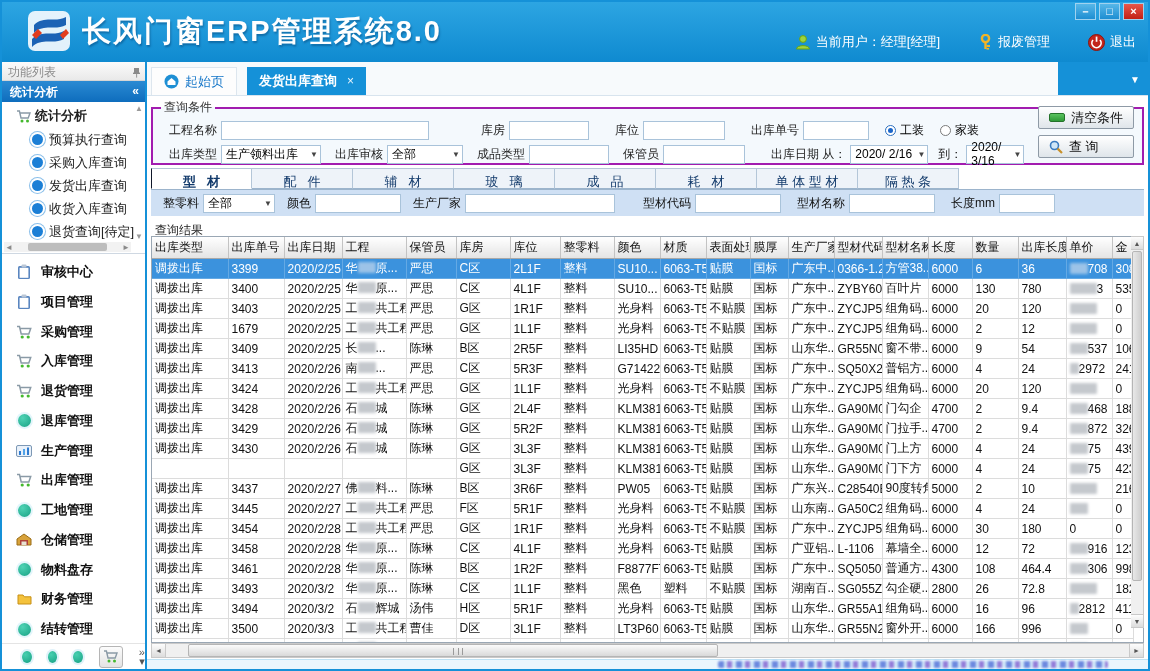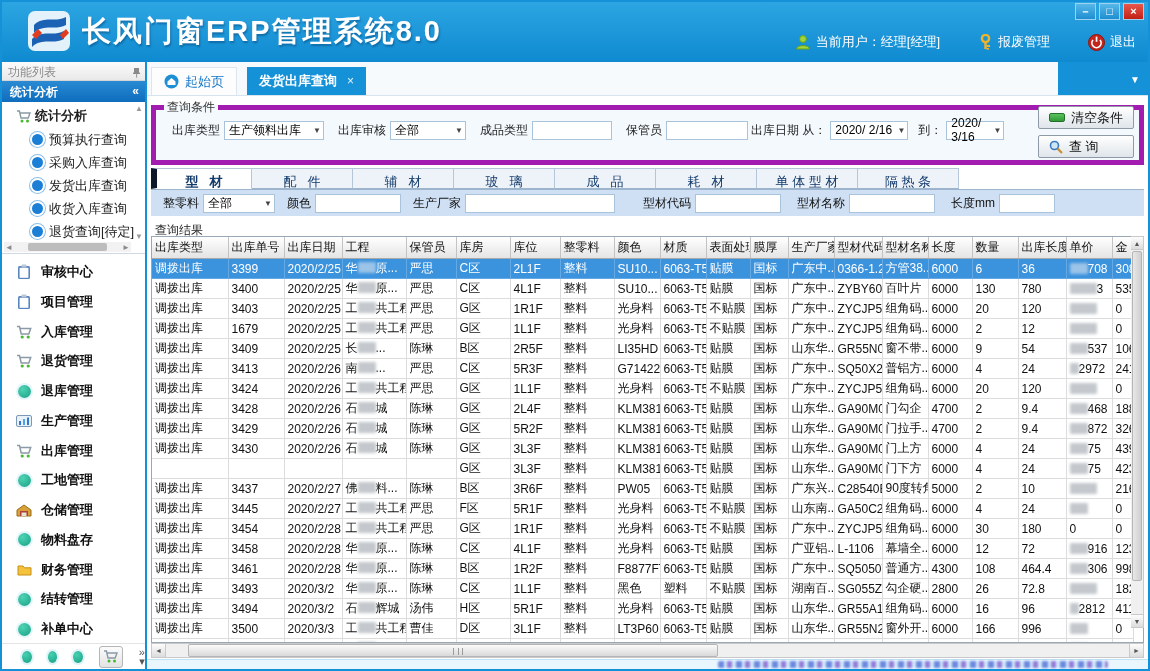--- a/index.html
+++ b/index.html
@@ -54,40 +54,40 @@
   .main { position:absolute; top:62px; left:147px; right:2px; bottom:2px; background:#fff; }
 
   .tabstrip { position:absolute; top:0; left:0; right:0; height:34px; background:#f7fafc; border-bottom:1px solid #d8e4ee; }
   .tabstrip .blue-end { position:absolute; right:0; top:0; width:90px; height:33px; background:#1591d8; }
   .tabstrip .blue-end .dd { position:absolute; right:8px; top:12px; color:#fff; font-size:10px; }
   .tab { position:absolute; bottom:0; height:28px; display:flex; align-items:center; gap:6px; padding:0 12px; font-size:13px; cursor:pointer; }
   .tab.home { left:4px; color:#1576c8; background:#fdfdfd; border:1px solid #dde6ee; border-bottom:none; }
   .tab.active { left:100px; background:#1591d8; color:#fff; font-weight:bold; }
   .tab.active .close-x { font-size:12px; font-weight:normal; margin-left:4px; opacity:.9; cursor:pointer; }
 
-  fieldset.query { position:absolute; top:37px; left:4px; right:4px; height:66px; border:5px solid #a21caf;
+  fieldset.query { position:absolute; top:37px; left:4px; right:4px; height:66px; border:2px solid #a21caf;
     background:#f4f9fd; padding:2px 6px; }
   fieldset.query legend { font-size:12px; color:#333; padding:0 3px; margin-left:2px; }
   .qrow { display:flex; align-items:center; height:24px; }
   .qrow label { color:#222; margin:0 4px 0 10px; white-space:nowrap; }
   .tbx { height:19px; border:1px solid #a9c3da; background:#fff; font-size:12px; padding:0 3px; font-family:inherit; }
   .combo { height:19px; border:1px solid #a9c3da; background:#fff; display:inline-flex; align-items:center; justify-content:space-between; padding:0 2px 0 4px; font-size:12px; }
   .combo .arr { color:#444; font-size:8px; margin-left:4px; }
   .radio-grp { display:flex; align-items:center; gap:4px; margin-left:16px; }
   .rad { width:11px; height:11px; border-radius:50%; border:1px solid #7a7a7a; background:#fff; position:relative; }
   .rad.on { border-color:#2a6fc0; }
   .rad.on::after { content:""; position:absolute; inset:2px; border-radius:50%; background:#1b66c9; }
   .btn { height:23px; border:1px solid #8e9aa6; border-radius:2px; background:linear-gradient(#ffffff,#dfe5ea);
     display:inline-flex; align-items:center; gap:6px; padding:0 10px; font-size:13px; color:#111; cursor:pointer; }
   .btn-col { position:absolute; right:14px; top:44px; display:flex; flex-direction:column; gap:6px; }
   .eraser { width:16px; height:9px; background:linear-gradient(#59c25e,#2f9a37); border:1px solid #24722a; border-radius:2px; }
 
   .mat-tabs { position:absolute; top:106px; left:4px; right:4px; height:22px; display:flex; border-bottom:1px solid #9cb4cc; }
   .mat-tab { width:101px; text-align:center; padding-top:4px; font-size:13px; color:#123a6b; border:1px solid #b4c6d8; border-bottom:1px solid #9cb4cc; border-left:none; cursor:pointer; background:#eef3f9; white-space:pre; }
-  .mat-tab:first-child { border-left:6px solid #0f172a; }
+  .mat-tab:first-child { border-left:1px solid #0f172a; }
   .mat-tab.active { background:#fff; border-bottom:1px solid #fff; font-weight:bold; }
 
   .mat-filter { position:absolute; top:128px; left:4px; right:4px; height:26px; background:#cfe0f4;
     display:flex; align-items:center; }
   .mat-filter label { margin:0 4px 0 12px; color:#111; white-space:nowrap; }
 
   .results-label { position:absolute; top:160px; left:8px; color:#222; }
   .grid { position:absolute; top:174px; left:4px; right:4px; height:407px; border:1px solid #9aa7b4; overflow:hidden; background:#fff; }
   table.rg { border-collapse:collapse; table-layout:fixed; width:981px; }
   .rg th { background:linear-gradient(#ffffff,#e4e4e4); border-right:1px solid #c3c3c3; border-bottom:1px solid #a8a8a8;
@@ -243,20 +243,30 @@
         <span>项目管理</span>
       </div>
       <div class="nav-item">
         <span class="ic">
           <svg width="16" height="14" viewBox="0 0 16 14">
             <path d="M1 1.5 h2.5 l1.7 7.5 h7.6 l1.9 -5.4 h-10.2" fill="none" stroke="#8a9aa6" stroke-width="1.5"></path>
             <circle cx="6.2" cy="12" r="1.6" fill="#44b82e"></circle>
             <circle cx="12.2" cy="12" r="1.6" fill="#44b82e"></circle>
           </svg>
         </span>
+        <span>采购管理</span>
+      </div>
+      <div class="nav-item">
+        <span class="ic">
+          <svg width="16" height="14" viewBox="0 0 16 14">
+            <path d="M1 1.5 h2.5 l1.7 7.5 h7.6 l1.9 -5.4 h-10.2" fill="none" stroke="#8a9aa6" stroke-width="1.5"></path>
+            <circle cx="6.2" cy="12" r="1.6" fill="#44b82e"></circle>
+            <circle cx="12.2" cy="12" r="1.6" fill="#44b82e"></circle>
+          </svg>
+        </span>
         <span>入库管理</span>
       </div>
       <div class="nav-item">
         <span class="ic">
           <svg width="16" height="14" viewBox="0 0 16 14">
             <path d="M1 1.5 h2.5 l1.7 7.5 h7.6 l1.9 -5.4 h-10.2" fill="none" stroke="#8a9aa6" stroke-width="1.5"></path>
             <circle cx="6.2" cy="12" r="1.6" fill="#44b82e"></circle>
             <circle cx="12.2" cy="12" r="1.6" fill="#44b82e"></circle>
           </svg>
         </span>
@@ -317,26 +327,20 @@
             <path d="M1 2 h5 l1.4 1.8 H14 V11 H1 Z" fill="#f4c23c" stroke="#c79016"></path>
           </svg>
         </span>
         <span>财务管理</span>
       </div>
       <div class="nav-item">
         <span class="ic">
           <span class="dot-ic"></span>
         </span>
         <span>结转管理</span>
-      </div>
-      <div class="nav-item">
-        <span class="ic">
-          <span class="dot-ic"></span>
-        </span>
-        <span>补单中心</span>
       </div>
     </div>
 
   <div class="sidebar-bottom">
     <span class="mini-dot"></span>
     <span class="mini-dot"></span>
     <span class="mini-dot"></span>
     <span class="cart-btn">
       <svg width="15" height="13" viewBox="0 0 15 13">
         <path d="M1 1 h2.4 l1.6 7 h7.2 l1.8 -5 h-9.6" fill="none" stroke="#8a9aa6" stroke-width="1.4"></path>
@@ -362,36 +366,54 @@
       <span>起始页</span>
     </div>
     <div class="tab active">
       <span>发货出库查询</span>
       <span class="close-x">×</span>
     </div>
   </div>
 
   <fieldset class="query">
     <legend>查询条件</legend>
+    <div class="qrow">
+      <label>工程名称</label>
+      <input class="tbx" style="width: 208px;">
+      <label style="margin-left:52px">库房</label>
+      <input class="tbx" style="width: 80px;">
+      <label style="margin-left:26px">库位</label>
+      <input class="tbx" style="width: 82px;">
+      <label style="margin-left:26px">出库单号</label>
+      <input class="tbx" style="width: 66px;">
+      <span class="radio-grp">
+        <span class="rad on"></span>
+        <span>工装</span>
+      </span>
+      <span class="radio-grp">
+        <span class="rad"></span>
+        <span>家装</span>
+      </span>
+    </div>
     <div class="qrow">
       <label>出库类型</label>
       <span class="combo" style="width:100px">
         <span>生产领料出库</span>
           <span class="arr">▼</span>
       </span>
       <label style="margin-left:14px">出库审核</label>
       <span class="combo" style="width:76px">
         <span>全部</span>
           <span class="arr">▼</span>
       </span>
       <label style="margin-left:14px">成品类型</label>
       <input class="tbx" style="width: 80px;">
       <label style="margin-left:14px">保管员</label>
       <input class="tbx" style="width: 82px;">
-      <label style="margin-left:3px">出库日期 从：</label>
+      <label style="margin-left:26px">出库日期 从：</label>
       <span class="combo" style="width:78px">
         <span>2020/ 2/16</span>
           <span class="arr">▼</span>
       </span>
       <label>到：</label>
       <span class="combo" style="width:58px">
         <span>2020/ 3/16</span>
           <span class="arr">▼</span>
       </span>
     </div>

